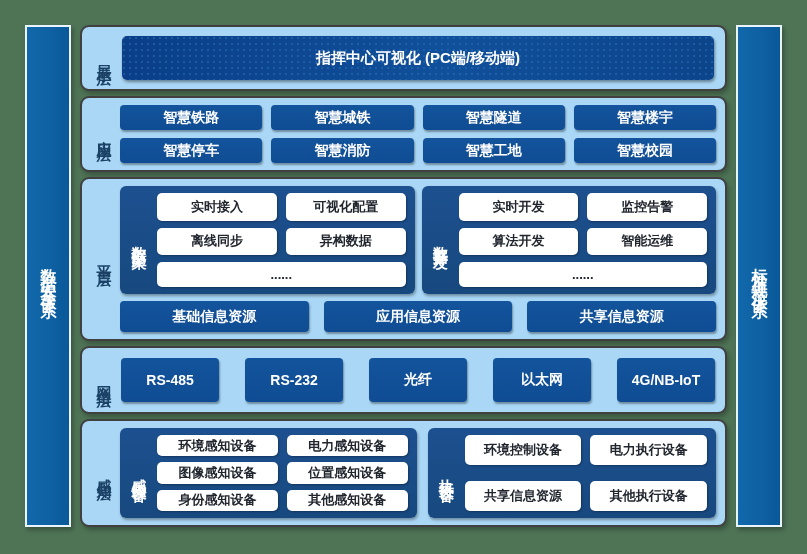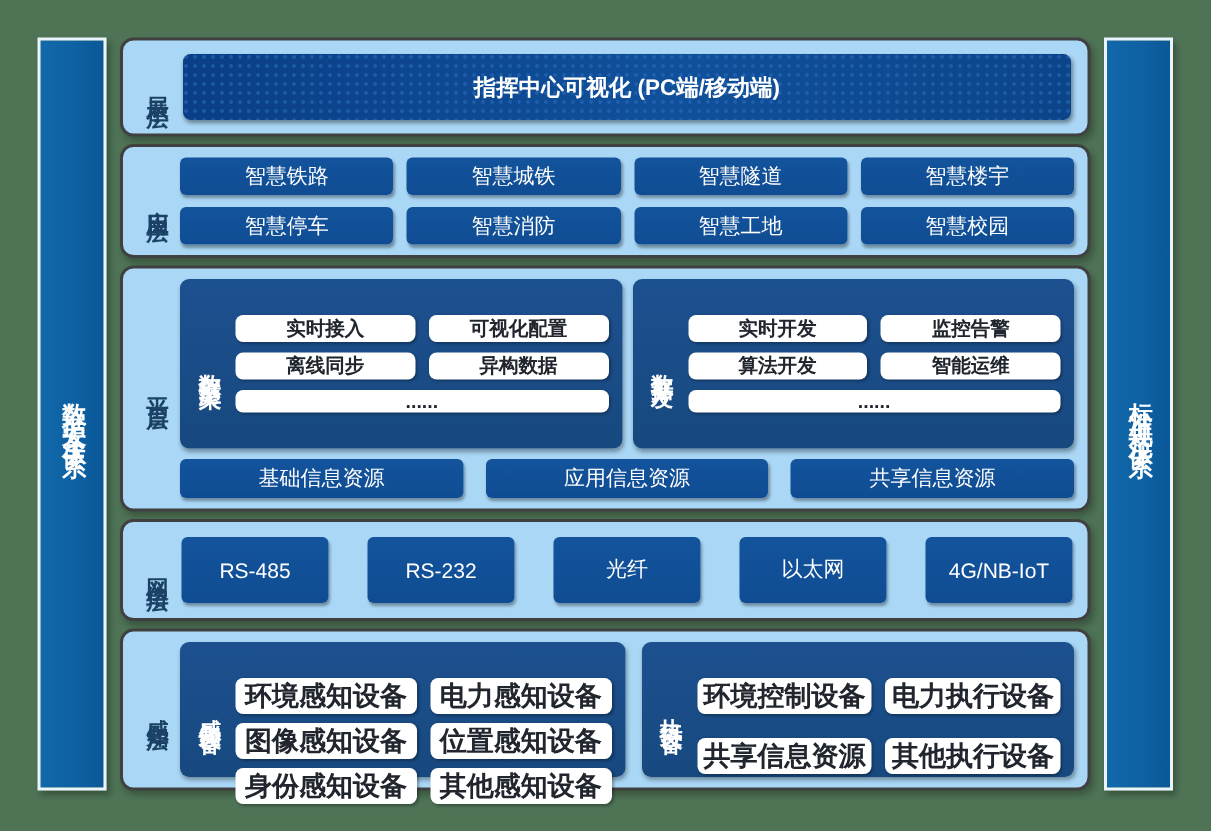--- a/index.html
+++ b/index.html
@@ -39,21 +39,21 @@
   .layer-label {
     align-self:center;
     color:#1b4266; font-weight:bold; font-size:15px;
     writing-mode:vertical-lr; text-orientation:upright; letter-spacing:4px;
     margin:0 7px 0 7px; flex:0 0 auto;
   }
   .navy-box {
     background:linear-gradient(180deg,#13549c 0%,#0f4c93 100%);
     border-radius:4px;
     box-shadow:1px 2px 2px rgba(0,0,0,.35);
-    color:#fff; font-weight:normal;
+    color:#fff; font-weight:bold;
     display:flex; align-items:center; justify-content:center;
   }
   
   .panel-display { height:66px; }
   .display-box {
     flex:1; margin:2px 2px;
     background:
       radial-gradient(circle at 2px 2px, rgba(40,110,190,.55) 1px, transparent 1.5px),
       linear-gradient(100deg,#0a3e86 0%,#10509a 55%,#0c4489 100%);
     background-size:6px 6px,100% 100%;
@@ -74,21 +74,21 @@
   
   .panel-platform { height:164px; }
   .platform-content { flex:1; display:flex; flex-direction:column; }
   .group-row { flex:1; display:flex; gap:7px; }
   .group {
     flex:1;
     background:linear-gradient(180deg,#1d508f 0%,#17497f 100%);
     border-radius:6px;
     box-shadow:1px 2px 3px rgba(0,0,0,.35);
     display:flex; align-items:stretch;
-    padding:24px 9px;
+    padding:7px 9px;
   }
   .group-title {
     align-self:center;
     color:#fff; font-weight:bold; font-size:15px;
     writing-mode:vertical-lr; text-orientation:upright; letter-spacing:3px;
     margin-right:9px; flex:0 0 auto;
   }
   .group-grid {
     flex:1; display:grid;
     grid-template-columns:1fr 1fr;
@@ -107,21 +107,21 @@
   .resource-row .navy-box { flex:1; font-size:14px; }
   
   .panel-network { height:68px; }
   .network-row { flex:1; display:flex; gap:26px; padding:3px 1px; }
   .network-row .navy-box { flex:1; font-size:14px; }
   
   .panel-perception { height:108px; }
   .perception-content { flex:1; display:flex; gap:11px; }
   .perc-grid { grid-template-rows:repeat(3,1fr); gap:6px 9px; }
   .exec-grid { grid-template-rows:1fr 1fr; gap:16px 9px; }
-  .perc-grid .white-box, .exec-grid .white-box { font-size:18px; }
+  .perc-grid .white-box, .exec-grid .white-box { font-size:13px; }
   .group-perception { flex:1.03; }
   .group-execution { flex:1; }
 </style>
 </head>
 <body>
 
 <div class="stage">
 
   <aside class="pillar">
     <span class="v-text">数据安全体系</span>

